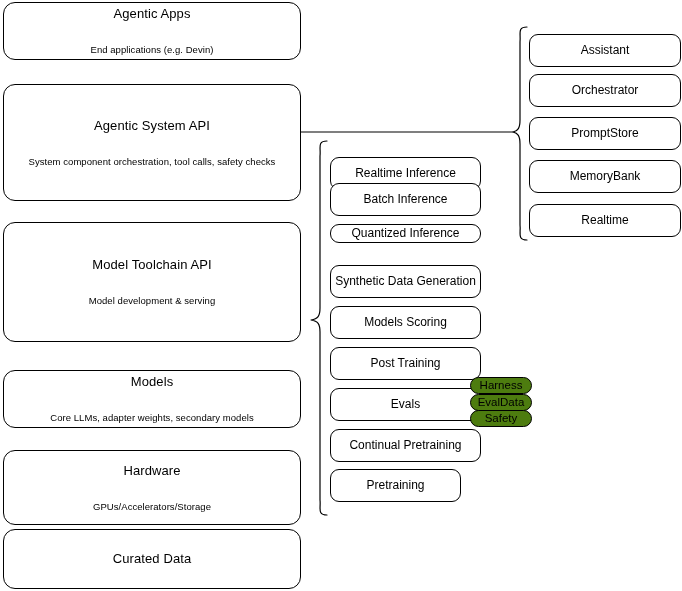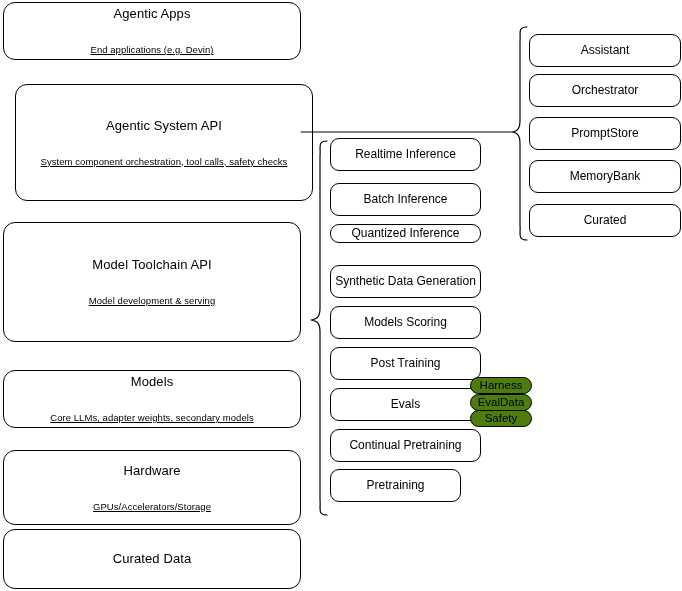--- a/index.html
+++ b/index.html
@@ -40,21 +40,20 @@
   .layer .title {
     font-size: 13px;
     line-height: 16px;
     letter-spacing: 0.1px;
   }
   .layer .subtitle {
     font-size: 9.5px;
     line-height: 13px;
     margin-top: 21px;
     letter-spacing: 0.05px;
-    text-decoration: underline;
   }
   
   .item {
     border-radius: 9px;
     border-width: 1.2px;
     font-size: 12px;
     line-height: 15px;
   }
   
   .pill {
@@ -111,21 +110,21 @@
              C 318 321, 320 324, 320 332
              L 320 500
              C 321 508, 317 515, 327 515"></path>
   </svg>
 
   <div class="node layer" style="left:3px; top:2px; width:298px; height:58px;">
     <div class="title">Agentic Apps</div>
     <div class="subtitle">End applications (e.g. Devin)</div>
   </div>
 
-  <div class="node layer" style="left:15px; top:84px; width:298px; height:117px;">
+  <div class="node layer" style="left:3px; top:84px; width:298px; height:117px;">
     <div class="title">Agentic System API</div>
     <div class="subtitle">System component orchestration, tool calls, safety checks</div>
   </div>
 
   <div class="node layer" style="left:3px; top:222px; width:298px; height:120px;">
     <div class="title">Model Toolchain API</div>
     <div class="subtitle">Model development &amp; serving</div>
   </div>
 
   <div class="node layer" style="left:3px; top:370px; width:298px; height:58px;">
@@ -135,21 +134,21 @@
 
   <div class="node layer" style="left:3px; top:450px; width:298px; height:75px;">
     <div class="title">Hardware</div>
     <div class="subtitle">GPUs/Accelerators/Storage</div>
   </div>
 
   <div class="node layer" style="left:3px; top:529px; width:298px; height:60px;">
     <div class="title">Curated Data</div>
   </div>
 
-  <div class="node item" style="left:330px; top:138px; width:151px; height:33px;text-align:center;">
+  <div class="node item" style="left:330px; top:157px; width:151px; height:33px;text-align:center;">
     <span>Realtime Inference</span>
   </div>
   <div class="node item" style="left:330px; top:183px; width:151px; height:33px;">
     <span>Batch Inference</span>
   </div>
   <div class="node item" style="left:330px; top:224px; width:151px; height:19px;">
     <span>Quantized Inference</span>
   </div>
   <div class="node item" style="left:330px; top:265px; width:151px; height:33px;">
     <span>Synthetic Data Generation</span>
@@ -186,16 +185,16 @@
   <div class="node item" style="left:529px; top:74px; width:152px; height:33px;">
     <span>Orchestrator</span>
   </div>
   <div class="node item" style="left:529px; top:117px; width:152px; height:33px;">
     <span>PromptStore</span>
   </div>
   <div class="node item" style="left:529px; top:160px; width:152px; height:33px;">
     <span>MemoryBank</span>
   </div>
   <div class="node item" style="left:529px; top:204px; width:152px; height:33px;">
-    <span>Curated</span>
+    <span>Realtime</span>
   </div>
 
 </div>
 
 </body></html>

